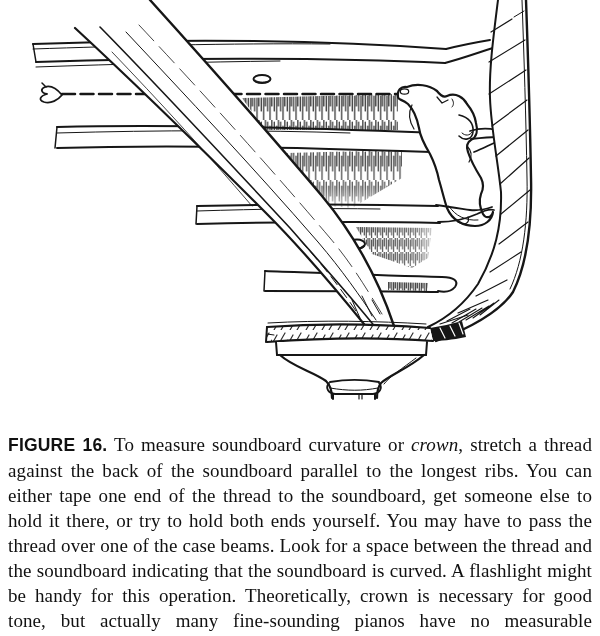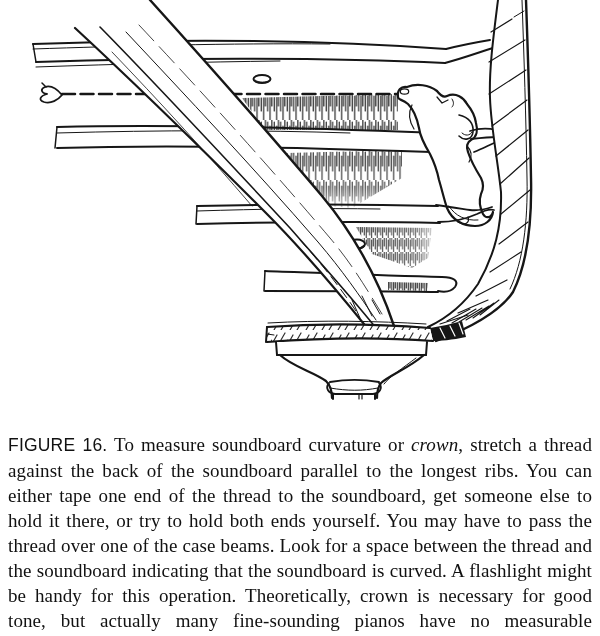--- a/index.html
+++ b/index.html
@@ -10,21 +10,21 @@
   .caption{
     padding:11px 8px 0 8px;
     font-size:19px;
     line-height:25px;
     text-align:justify;
     color:#111;
     letter-spacing:0.1px;
   }
   .caption .figlabel{
     font-family:"Liberation Sans",sans-serif;
-    font-weight:normal;
+    font-weight:bold;
     font-size:17.5px;
     letter-spacing:0.2px;
     margin-top:30px;
   }
   .caption em{}
   path,line,ellipse{vector-effect:non-scaling-stroke;}
 </style>
 </head>
 <body>
 

